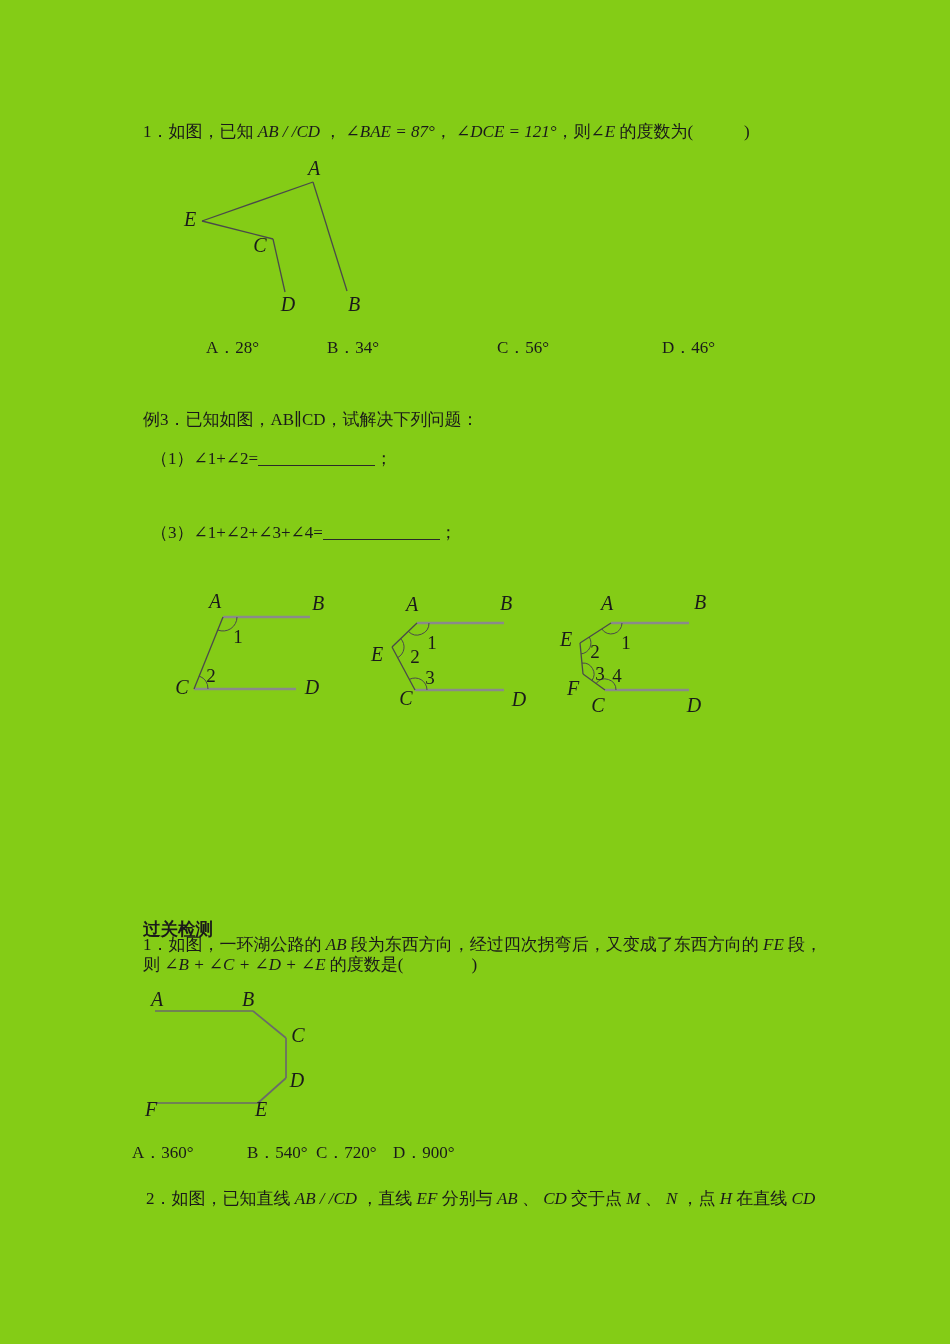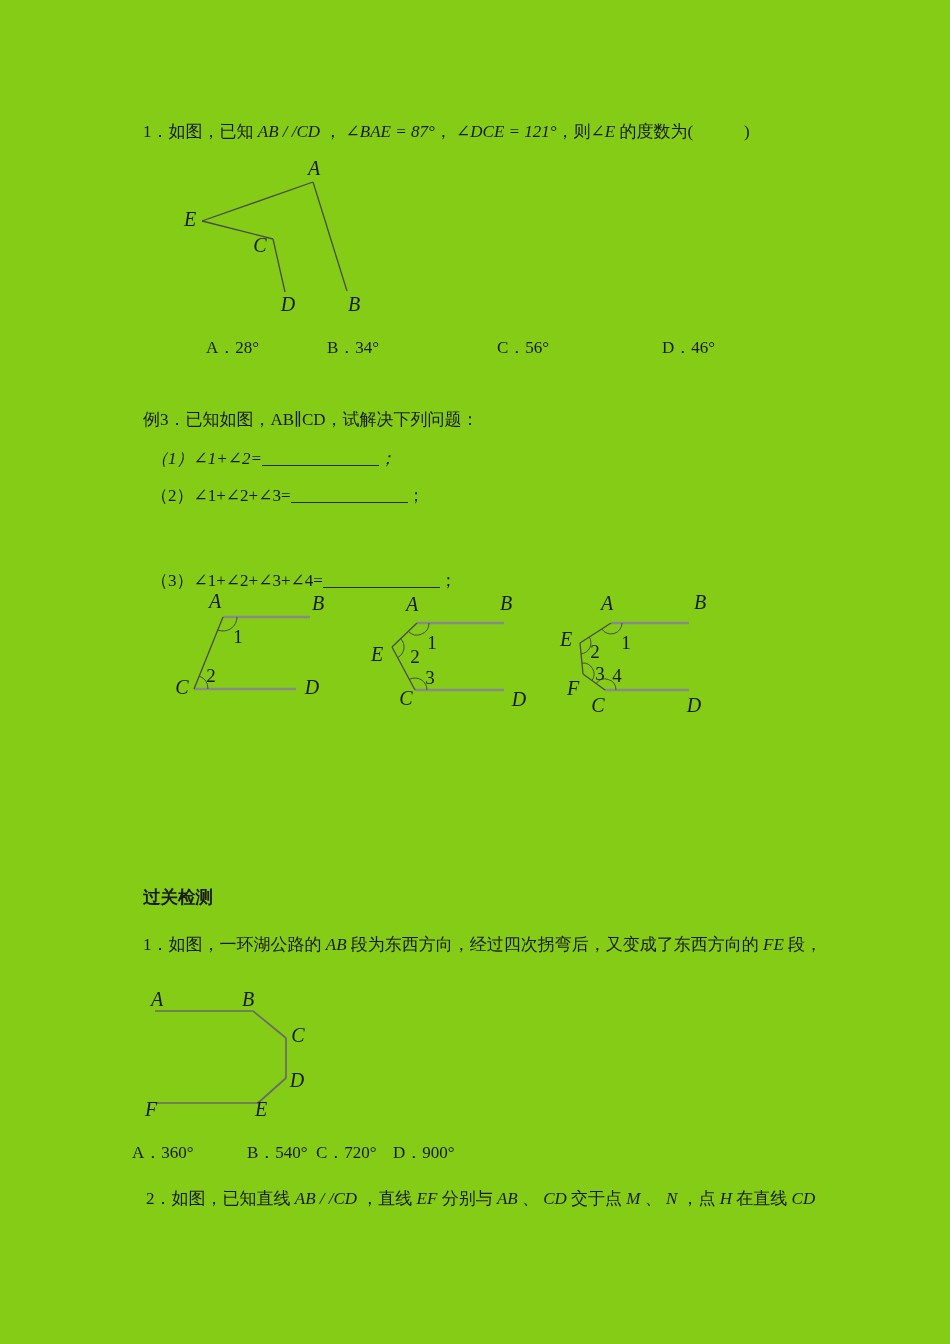--- a/index.html
+++ b/index.html
@@ -5,21 +5,21 @@
   html,body{margin:0;padding:0;background:#ffffff;}
   .page{
     position:relative;width:950px;height:1344px;background:#84cc16;
     font-family:"Liberation Serif","DejaVu Serif",serif;
     color:#1a1a1a;font-size:17px;overflow:hidden;
   }
   .line{position:absolute;white-space:nowrap;line-height:26px;}
   .math{font-style:italic;}
   .heading{
     font-family:"Liberation Sans","DejaVu Sans",sans-serif;
-    font-weight:bold;font-size:17.5px;
+    font-weight:bold;font-size:17.5px;margin-top:32px;
   }
   .blank{
     display:inline-block;width:117px;height:13px;
     border-bottom:1px solid #2a2a2a;margin-bottom:-2px;
   }
   .opt{position:absolute;top:0;white-space:nowrap;}
   .fig{position:absolute;}
   .fig text{
     font-family:"Liberation Serif","DejaVu Serif",serif;
     font-style:italic;font-size:20px;fill:#1a1a1a;
@@ -53,27 +53,24 @@
 
   <div class="line" style="left:0;top:335px;width:950px;">
     <span class="opt" style="left:162px;margin-left:44px;">A．28°</span>
     <span class="opt" style="left:327px;">B．34°</span>
     <span class="opt" style="left:497px;">C．56°</span>
     <span class="opt" style="left:662px;">D．46°</span>
   </div>
 
   <div class="line" style="left:143px;top:407px;">例3．已知如图，AB∥CD，试解决下列问题：</div>
 
-  <div class="line" style="left:151px;top:446px;font-style:italic;">
+  <div class="line" style="left:151px;top:446px;">
     <span>（1）∠1+∠2=</span><span class="blank"></span><span>；</span>
   </div>
-  <div class="line" style="left:151px;top:483px;">
-    <span>（2）∠1+∠2+∠3=</span><span class="blank"></span><span>；</span>
-  </div>
-  <div class="line" style="left:151px;top:520px;margin-top:48px;">
+  <div class="line" style="left:151px;top:520px;">
     <span>（3）∠1+∠2+∠3+∠4=</span><span class="blank"></span><span>；</span>
   </div>
 
   <svg class="fig" style="left:170px;top:590px;" width="165" height="112" viewBox="0 0 165 112">
     <line x1="53" y1="27" x2="140" y2="27" class="thick"></line>
     <line x1="24" y1="99" x2="126" y2="99" class="thick"></line>
     <line x1="53" y1="27" x2="24" y2="99" class="thin"></line>
     <path d="M67 27 A14 14 0 0 1 47.8 40" class="arc"></path>
     <path d="M29.2 86 A14 14 0 0 1 38 99" class="arc"></path>
     <text x="45" y="18" text-anchor="middle">A</text>
@@ -122,20 +119,23 @@
     <text x="47" y="63" text-anchor="middle" class="num">2</text>
     <text x="52" y="85" text-anchor="middle" class="num">3</text>
     <text x="69" y="87" text-anchor="middle" class="num">4</text>
   </svg>
 
   <div class="line heading" style="left:143px;top:884px;">过关检测</div>
 
   <div class="line" style="left:143px;top:917px;margin-top:15px;">
     <span>1．如图，一环湖公路的</span><span class="math"> AB </span><span>段为东西方向，经过四次拐弯后，又变成了东西方向的</span><span class="math"> FE </span><span>段，</span>
   </div>
+  <div class="line" style="left:143px;top:952px;">
+    <span>则</span><span class="math"> ∠B + ∠C + ∠D + ∠E </span><span>的度数是(　　　　)</span>
+  </div>
 
   <svg class="fig" style="left:135px;top:990px;" width="255" height="140" viewBox="0 0 255 140">
     <line x1="20" y1="21" x2="118" y2="21" class="mid"></line>
     <line x1="118" y1="21" x2="151" y2="48" class="mid"></line>
     <line x1="151" y1="48" x2="151" y2="88" class="mid"></line>
     <line x1="151" y1="88" x2="123" y2="113" class="mid"></line>
     <line x1="123" y1="113" x2="20" y2="113" class="mid"></line>
     <text x="22" y="16" text-anchor="middle">A</text>
     <text x="113" y="16" text-anchor="middle">B</text>
     <text x="163" y="52" text-anchor="middle">C</text>

